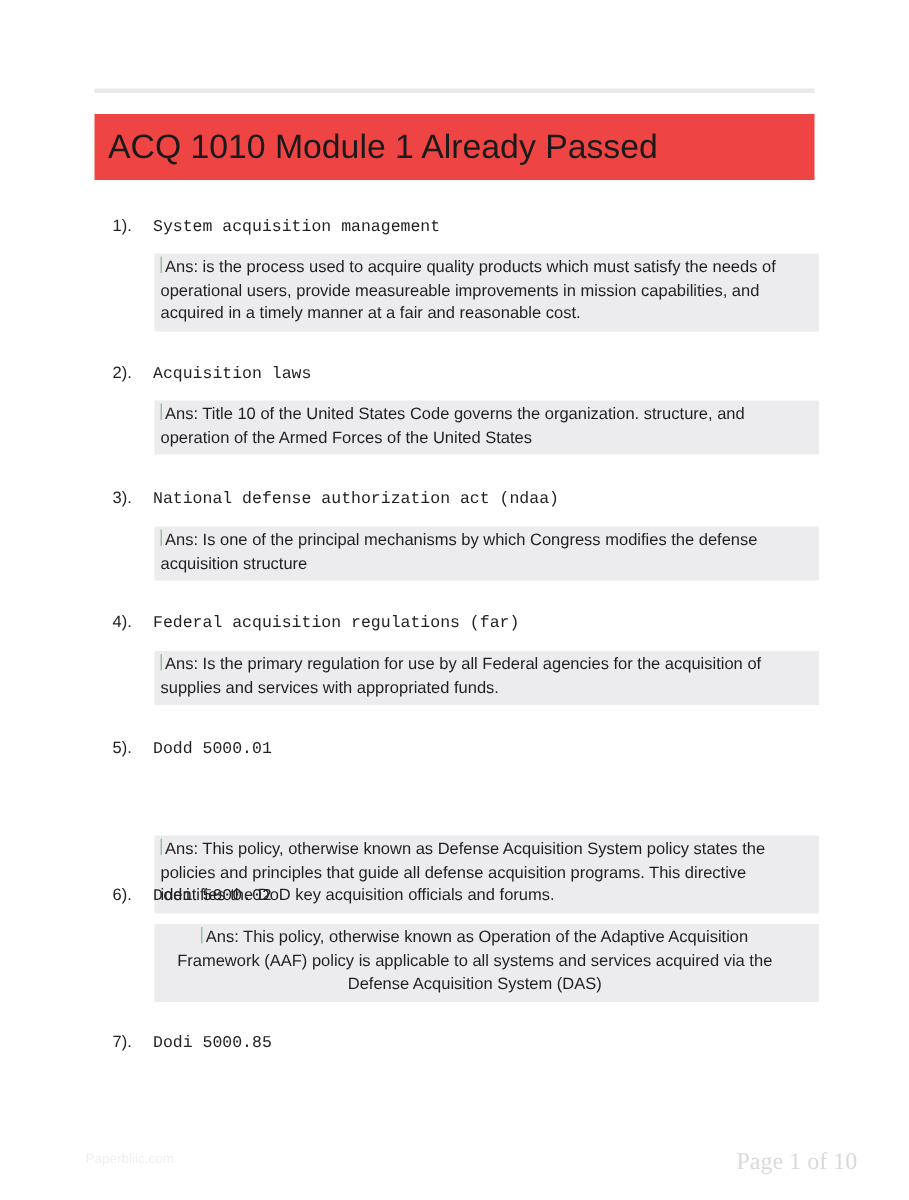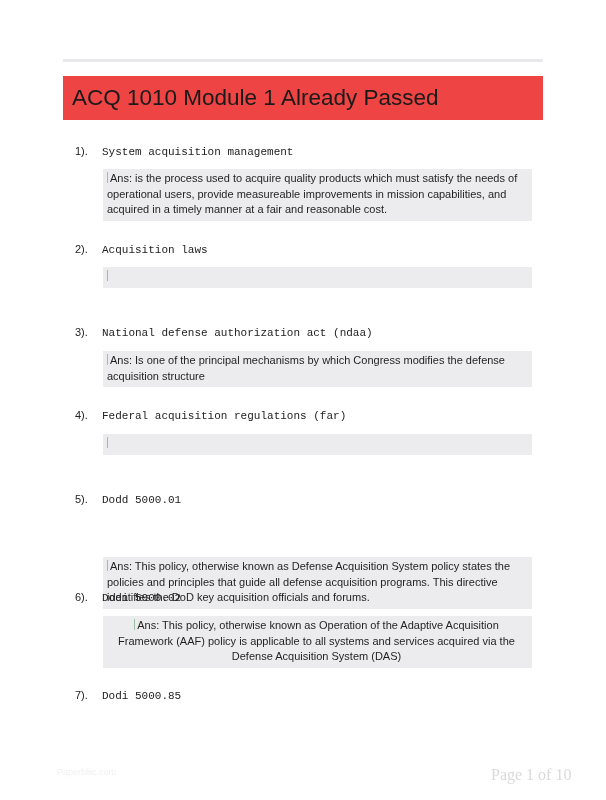--- a/index.html
+++ b/index.html
@@ -4,21 +4,21 @@
 <style>
   html, body { margin: 0; padding: 0; background: #ffffff; }
   body { width: 606px; height: 800px; position: relative; overflow: hidden;
          font-family: "Liberation Sans", sans-serif; color: #1f1f1f; }
   .top-rule { position: absolute; left: 63px; top: 59px; width: 480px; height: 3px; background: #e9e9ec; }
   .title-box { position: absolute; left: 63px; top: 76px; width: 480px; height: 44px; background: #ef4444; }
   .title { position: absolute; left: 9px; top: 9px; font-size: 22.5px; color: #1a1a1a; margin: 0; font-weight: normal; white-space: nowrap; }
   .qa { position: absolute; left: 0; width: 606px; }
   .qnum { position: absolute; left: 75px; top: 0; font-size: 11px; color: #222; }
   .qtext { position: absolute; left: 102px; top: 1px; font-size: 11px; color: #222; white-space: nowrap; font-family: Liberation Mono, monospace; }
-  .ans { position: absolute; left: 103px; width: 419px; background: #ececee; font-size: 11px; line-height: 15.5px; color: #1f1f1f; padding: 2px 6px 3px 4px; }
+  .ans { position: absolute; left: 103px; width: 419px; background: #ececee; font-size: 11px; line-height: 15.5px; color: #1f1f1f; padding: 2px 20px 3px 4px; }
   .ans .bar { display: inline-block; width: 1px; height: 11px; background: #9ac0a4; margin-right: 2px; vertical-align: -1px; }
   .footer-left { position: absolute; left: 57px; top: 767px; font-size: 9px; color: #f0f0f0; font-family: "Liberation Sans", sans-serif; }
   .footer-right { position: absolute; left: 491px; top: 766px; font-size: 16px; color: #dadada; font-family: "Liberation Serif", serif; }
 </style>
 </head>
 <body>
 
 <div class="top-rule"></div>
 
 <div class="title-box">
@@ -31,37 +31,37 @@
 </div>
 <div class="ans" style="top:169px;">
   <span class="bar"></span><span>Ans: is the process used to acquire quality products which must satisfy the needs of operational users, provide measureable improvements in mission capabilities, and acquired in a timely manner at a fair and reasonable cost.</span>
 </div>
 
 <div class="qa" style="top:243px;">
   <span class="qnum">2).</span>
   <span class="qtext">Acquisition laws</span>
 </div>
 <div class="ans" style="top:267px;">
-  <span class="bar"></span>
+  <span class="bar"></span><span>Ans: Title 10 of the United States Code governs the organization. structure, and operation of the Armed Forces of the United States</span>
 </div>
 
 <div class="qa" style="top:326px;">
   <span class="qnum">3).</span>
   <span class="qtext">National defense authorization act (ndaa)</span>
 </div>
 <div class="ans" style="top:351px;">
   <span class="bar"></span><span>Ans: Is one of the principal mechanisms by which Congress modifies the defense acquisition structure</span>
 </div>
 
 <div class="qa" style="top:409px;">
   <span class="qnum">4).</span>
   <span class="qtext">Federal acquisition regulations (far)</span>
 </div>
 <div class="ans" style="top:434px;">
-  <span class="bar"></span>
+  <span class="bar"></span><span>Ans: Is the primary regulation for use by all Federal agencies for the acquisition of supplies and services with appropriated funds.</span>
 </div>
 
 <div class="qa" style="top:493px;">
   <span class="qnum">5).</span>
   <span class="qtext">Dodd 5000.01</span>
 </div>
 <div class="ans" style="top:517px;margin-top:40px;">
   <span class="bar"></span><span>Ans: This policy, otherwise known as Defense Acquisition System policy states the policies and principles that guide all defense acquisition programs. This directive identifies the DoD key acquisition officials and forums.</span>
 </div>
 

